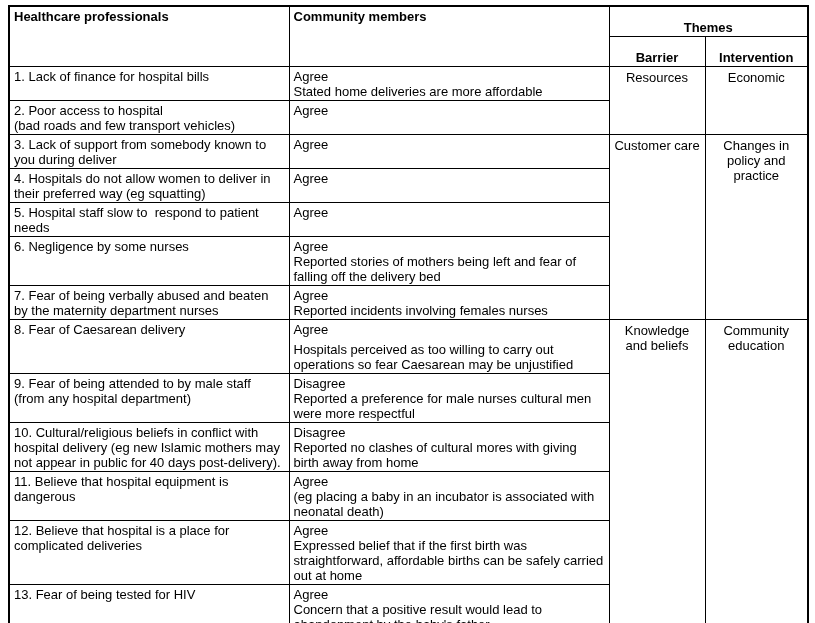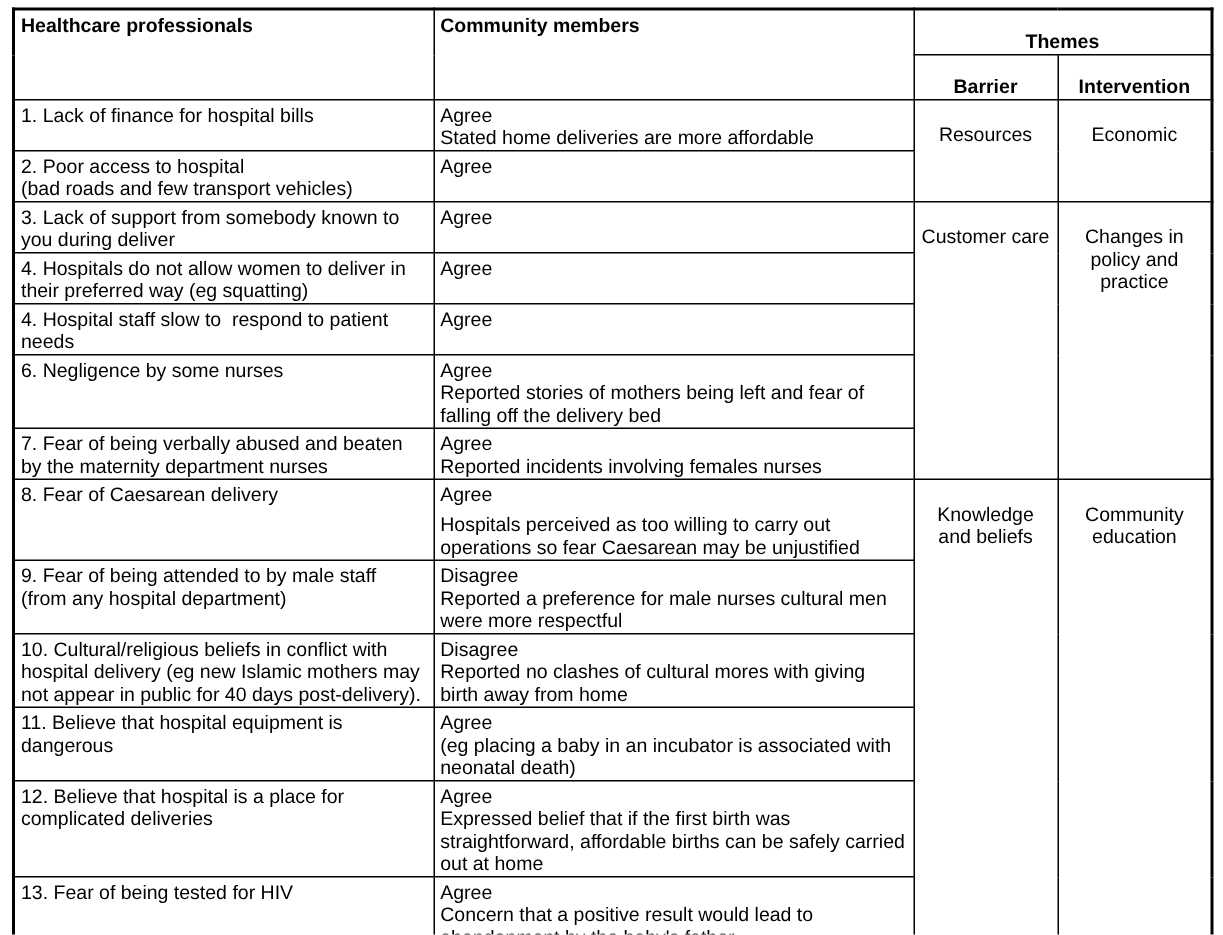--- a/index.html
+++ b/index.html
@@ -40,21 +40,21 @@
     text-align: center;
     vertical-align: middle;
     padding-top: 13px;
     padding-bottom: 1px;
   }
   td.hp-cell {
     white-space: pre-wrap;
   }
   td.theme-cell {
     text-align: center;
-    padding-top: 15px;
+    padding-top: 3px;
     font-weight: normal;
   }
   .cm-verdict { margin: 0; }
   .cm-note { margin: 0; }
   .note-gap { margin-top: 5px; }
 </style>
 </head>
 <body>
 
 <table class="doc-table">
@@ -103,21 +103,21 @@
     <td class="theme-cell" rowspan="5">Changes in policy and practice</td>
   </tr>
   <tr style="height:34px;">
     <td class="hp-cell">4. Hospitals do not allow women to deliver in their preferred way (eg squatting)</td>
     <td>
       <div class="cm-verdict">Agree</div>
       <div class="cm-note"></div>
     </td>
   </tr>
   <tr style="height:18px;">
-    <td class="hp-cell">4. Hospital staff slow to  respond to patient needs</td>
+    <td class="hp-cell">5. Hospital staff slow to  respond to patient needs</td>
     <td>
       <div class="cm-verdict">Agree</div>
       <div class="cm-note"></div>
     </td>
   </tr>
   <tr style="height:48px;">
     <td class="hp-cell">6. Negligence by some nurses</td>
     <td>
       <div class="cm-verdict">Agree</div>
       <div class="cm-note">Reported stories of mothers being left and fear of falling off the delivery bed</div>

